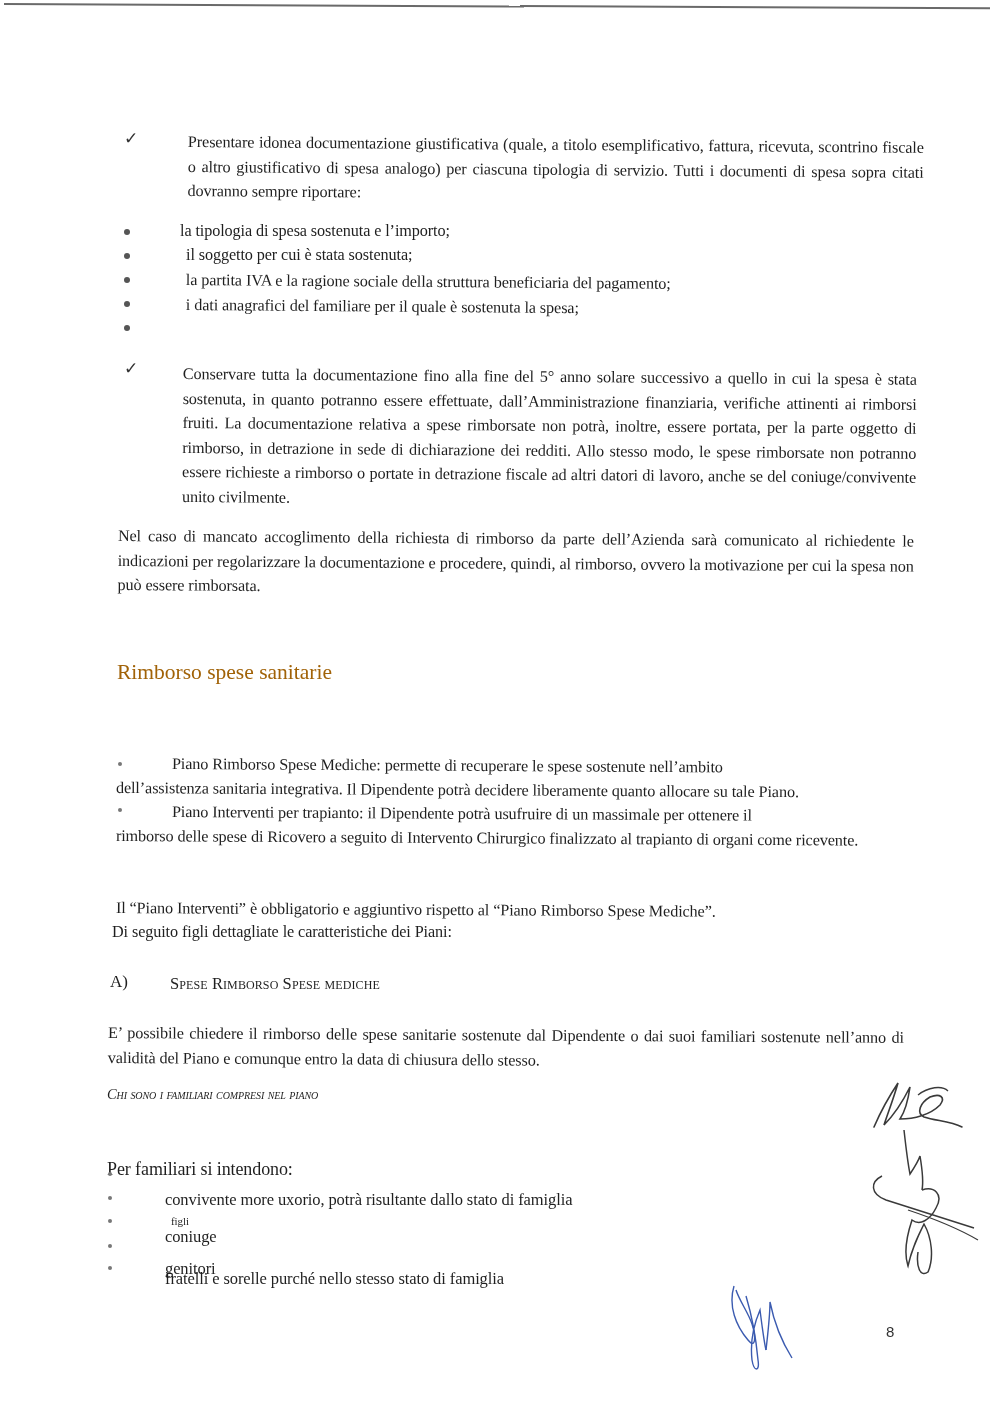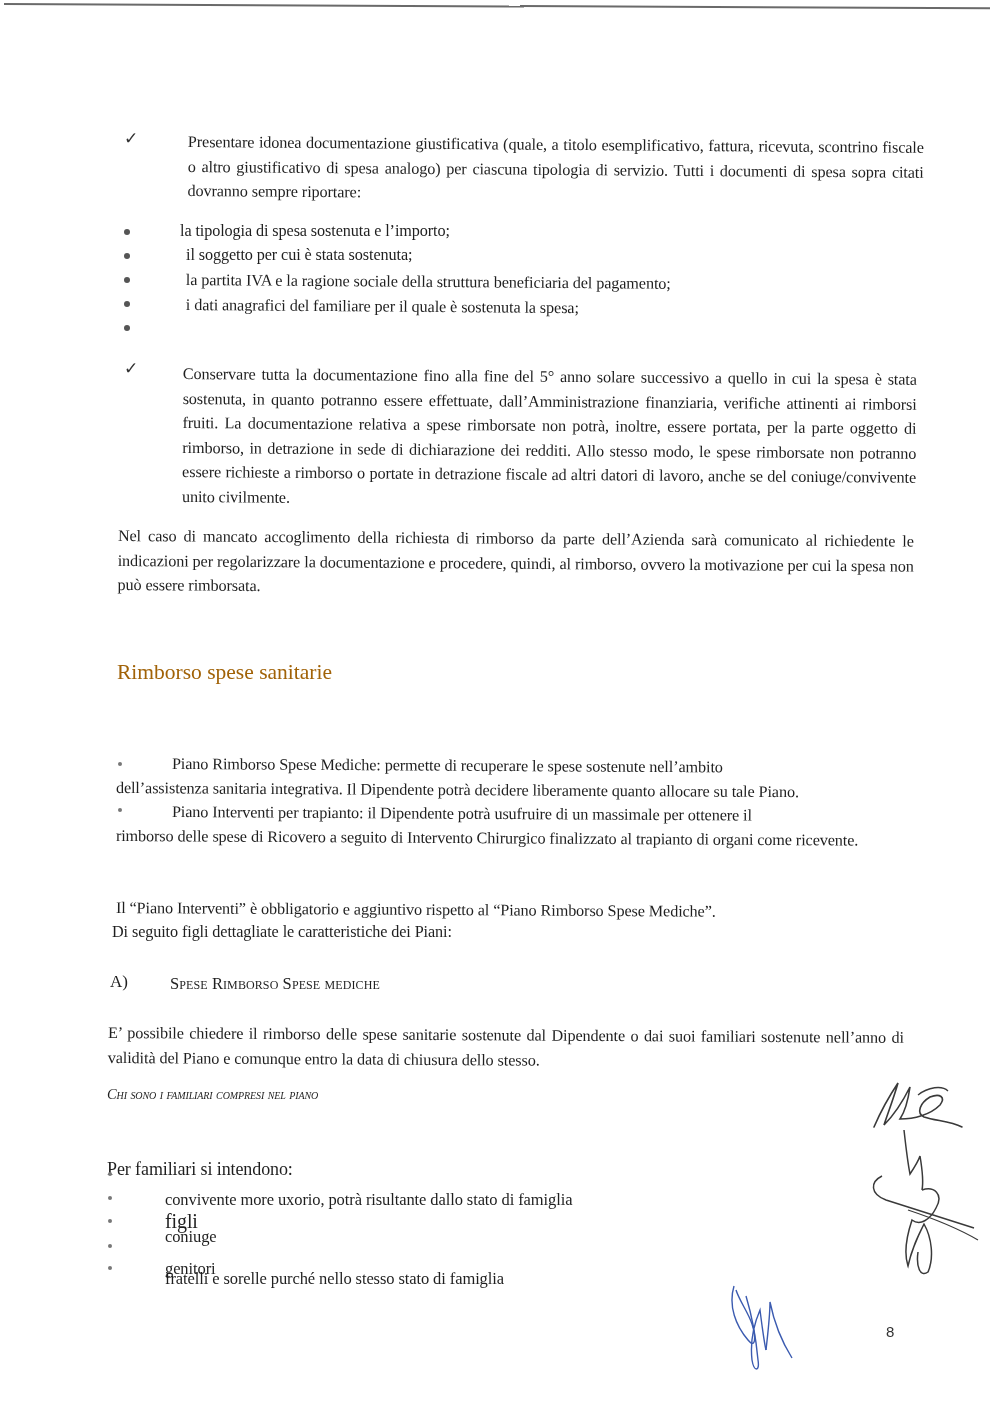--- a/index.html
+++ b/index.html
@@ -72,21 +72,21 @@
 
   <div class="txt italic-sc" style="left:107px; top:1082px;">Chi sono i familiari compresi nel piano</div>
 
   <div class="txt" style="left:107px; top:1121px; font-size:18px;margin-top:36px;">Per familiari si intendono:</div>
 
   <div class="dot small" style="left:108px; top:1172px;"></div>
   <div class="txt" style="left:165px; top:1225px; font-size:16.5px;">coniuge</div>
   <div class="dot small" style="left:108px; top:1196px;"></div>
   <div class="txt" style="left:165px; top:1188px; font-size:16.5px;">convivente more uxorio, potrà risultante dallo stato di famiglia</div>
   <div class="dot small" style="left:108px; top:1219px;"></div>
-  <div class="txt" style="left:165px; top:1209px; font-size:20px;">figli</div>
+  <div class="txt" style="left:171px; top:1209px; font-size:11px;">figli</div>
   <div class="dot small" style="left:108px; top:1244px;"></div>
   <div class="txt" style="left:165px; top:1235px; font-size:16.5px;margin-top:32px;">fratelli e sorelle purché nello stesso stato di famiglia</div>
   <div class="dot small" style="left:108px; top:1266px;"></div>
   <div class="txt" style="left:165px; top:1257px; font-size:16.5px;">genitori</div>
 
   <svg class="sig" style="left:870px; top:1075px;" width="100" height="60" viewBox="0 0 100 60">
     <path d="M4 52 C10 38 20 20 28 8 C24 22 18 38 14 50 C24 40 34 24 40 12 C38 26 34 38 30 44 C44 44 60 40 70 30 C76 22 70 18 60 22 C50 28 46 38 54 42 C66 46 80 46 92 52" fill="none" stroke="#3a3a3a" stroke-width="1.6" stroke-linecap="round"></path>
     <path d="M48 20 C58 12 72 10 78 16" fill="none" stroke="#3a3a3a" stroke-width="1.3"></path>
   </svg>
   <svg class="sig" style="left:862px; top:1128px;" width="120" height="150" viewBox="0 0 120 150">

